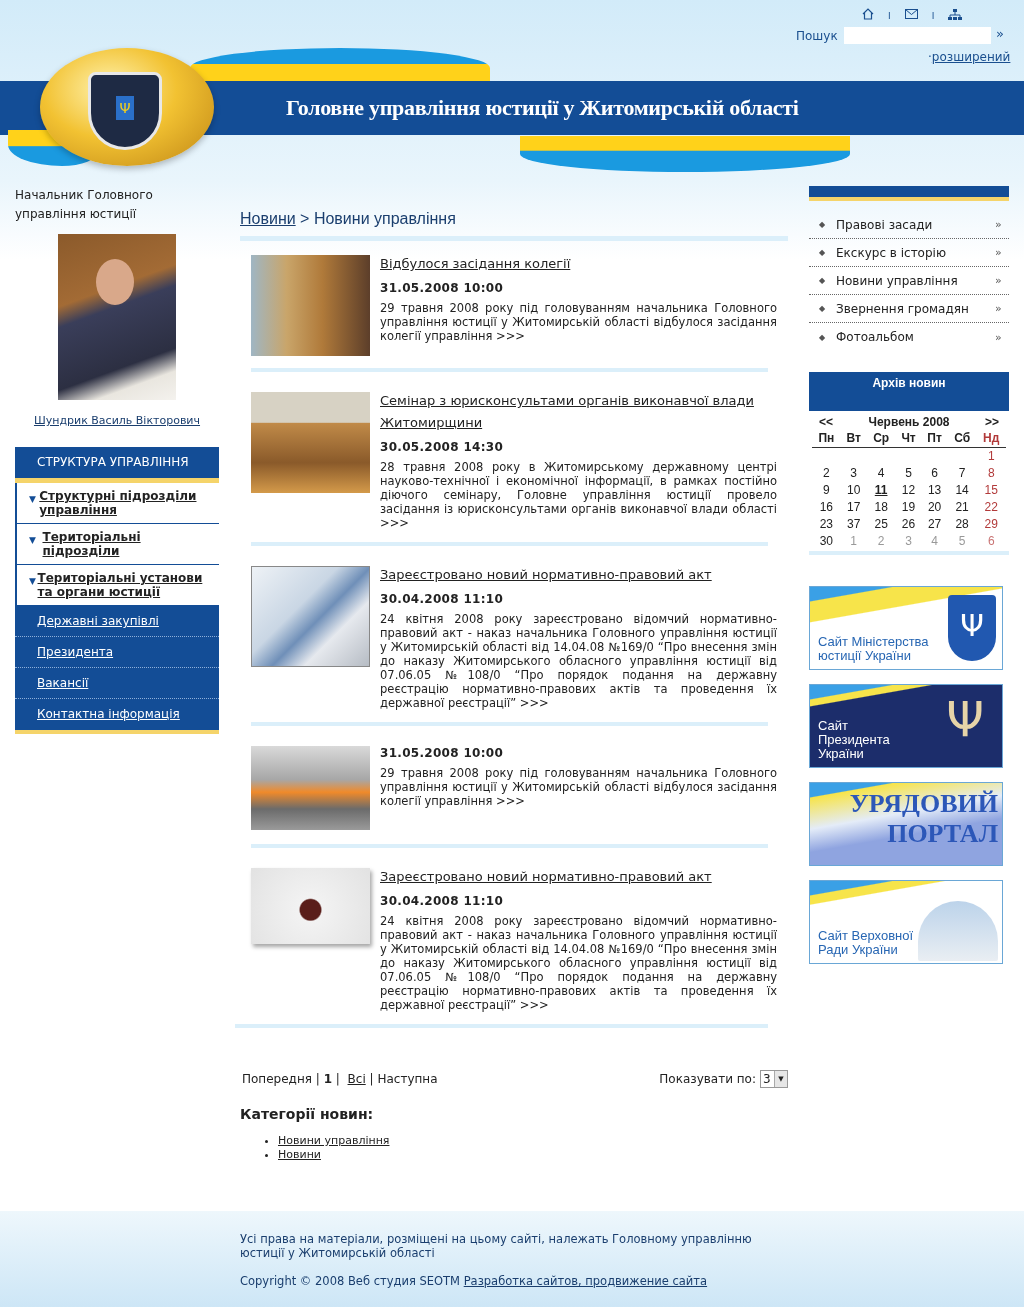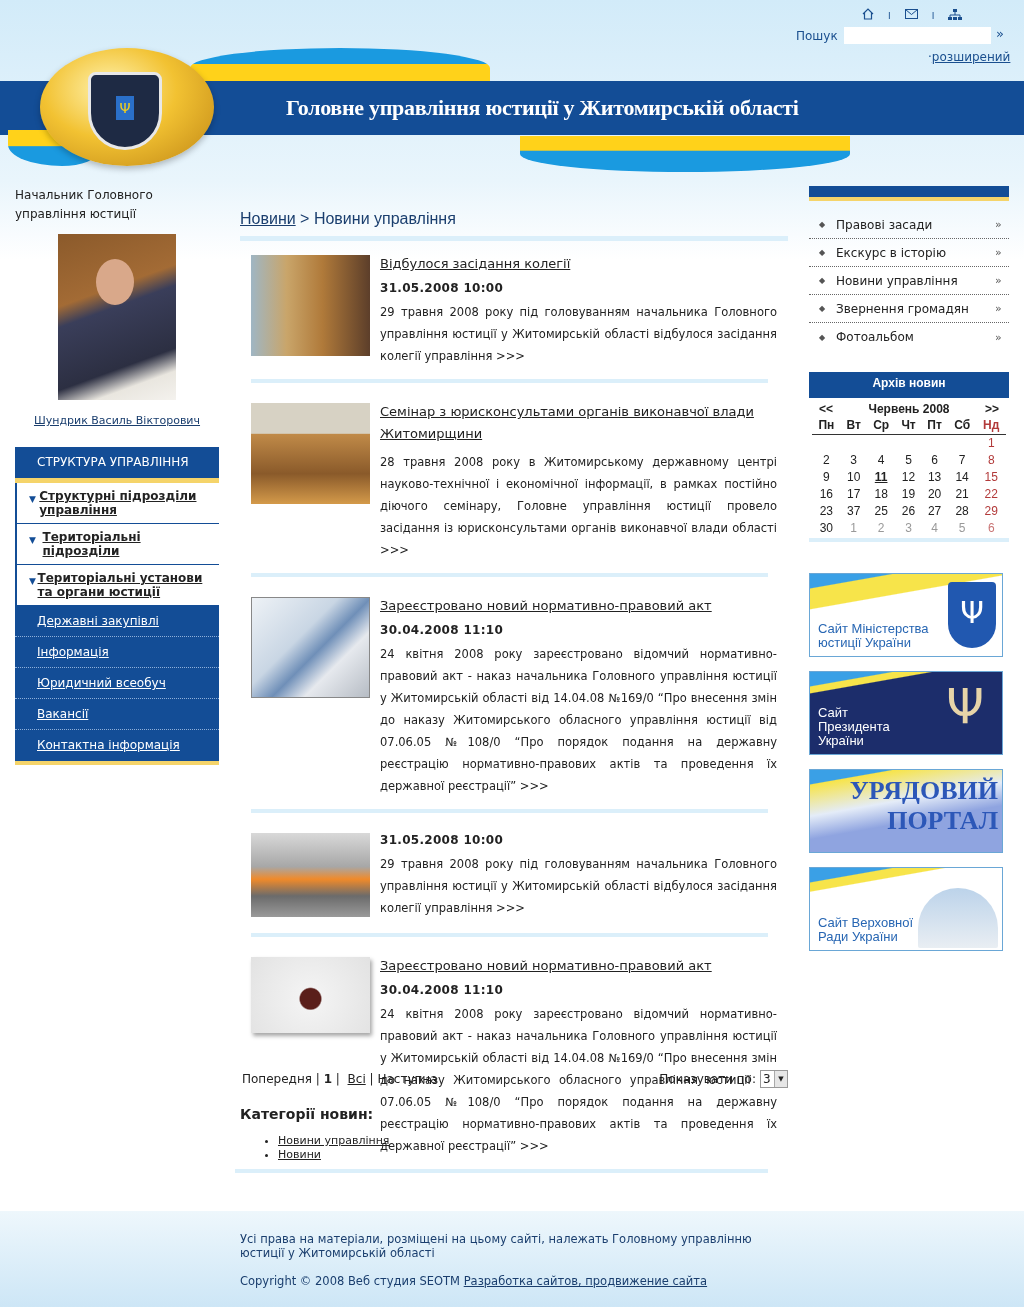--- a/index.html
+++ b/index.html
@@ -42,41 +42,41 @@
 
 .center{position:absolute;left:240px;top:210px;width:548px}
 .breadcrumb{font-size:16px;color:#1a3e6e;font-family:"Liberation Sans",sans-serif;height:22px}
 .breadcrumb a{color:#1a3e6e}
 .bc-rule{height:5px;background:#dbeffa;margin-top:4px}
 .news{position:relative;padding:14px 10px 0 11px;display:flex}
 .news .thumb{width:119px;height:101px;flex:none;margin-right:10px}
 .news .body{width:397px}
 .news .title{font-size:13px;line-height:22px;margin-top:-2px}
 .news .date{font-weight:bold;font-size:12px;margin-top:6px;letter-spacing:.3px}
-.news .text{font-size:11.5px;line-height:22px;margin-top:6px;text-align:justify;color:#222}
+.news .text{font-size:11.5px;line-height:14px;margin-top:6px;text-align:justify;color:#222}
 .news-rule{height:4px;background:#dbeffa;margin:12px 20px 20px 11px}
 .pager{position:absolute;left:2px;top:862px;font-size:12px}
 .pager a{color:#222}
 .perpage{position:absolute;right:0;top:860px;font-size:12px;display:flex;align-items:center;gap:4px}
 .select{width:28px;height:18px;border:1px solid #999;background:#fff;font-size:12px;display:flex;align-items:center;justify-content:space-between;padding-left:2px}
 .select .arrow{width:13px;height:16px;background:#e6e6e6;border-left:1px solid #aaa;font-size:7px;text-align:center;line-height:16px}
 .cats-h{position:absolute;left:0;top:896px;font-weight:bold;font-size:14px}
 .cats{position:absolute;left:26px;top:924px;font-size:11px;line-height:14px;list-style:disc}
 .cats li{margin-left:12px}
 
 .right{position:absolute;left:809px;top:186px;width:200px}
 .right-head{height:15px;background:#134d96;border-bottom:4px solid #f5d46a}
 .rlinks{margin-top:10px}
 .rlink{display:flex;align-items:center;height:28px;border-bottom:1px dotted #666;font-size:12px;padding-left:10px}
 .rlink:last-child{border-bottom:none}
 .rlink .bul{width:17px;font-size:8px;color:#555}
 .rlink .lab{flex:1}
 .rlink .chev{width:14px;font-size:11px;color:#555}
 .cal{margin-top:21px;width:200px}
-.cal-head{background:#134d96;color:#fff;font-weight:bold;text-align:center;height:26px;line-height:22px;font-size:12px;font-family:"Liberation Sans",sans-serif}
+.cal-head{background:#134d96;color:#fff;font-weight:bold;text-align:center;height:39px;line-height:22px;font-size:12px;font-family:"Liberation Sans",sans-serif}
 .cal-nav{display:flex;justify-content:space-between;padding:4px 10px 0 10px;font-weight:bold;font-size:12px;font-family:"Liberation Sans",sans-serif}
 table.cal-t{width:194px;margin-left:3px;border-collapse:collapse;font-family:"Liberation Sans",sans-serif;font-size:12px}
 table.cal-t th{font-weight:bold;height:18px;border-bottom:1px solid #333}
 table.cal-t td{text-align:center;height:17px}
 .sun{color:#b23a3a}
 .other{color:#999}
 .other.sun{color:#c97474}
 .today{font-weight:bold;text-decoration:underline}
 .cal-foot{height:4px;background:#dbeffa;margin-top:2px}
 .banners{margin-top:31px}
@@ -164,22 +164,21 @@
         <div class="sub-item">
             <span class="tri">▼</span>
             <a href="#">Територіальні підрозділи</a>
           </div>
         <div class="sub-item">
             <span class="tri">▼</span>
             <a href="#">Територіальні установи та органи юстиції</a>
           </div>
       </div>
       <div class="nav-item"><a href="#">Державні закупівлі</a></div>
-      <div class="nav-item"><a href="#">Інформація</a></div>
-      <div class="nav-item"><a href="#">Юридичний всеобуч</a></div>
+      <div class="nav-item"><a href="#">Президента</a></div>
       <div class="nav-item"><a href="#">Вакансії</a></div>
       <div class="nav-item" style="border-bottom:none"><a href="#">Контактна інформація</a></div>
     </div>
   </div>
 
   <div class="center">
     <div class="breadcrumb">
       <a href="#">Новини</a><span> &gt; </span><span>Новини управління</span>
     </div>
     <div class="bc-rule"></div>
@@ -191,20 +190,21 @@
         <div class="date">31.05.2008 10:00</div>
         <div class="text">29 травня 2008 року під головуванням начальника Головного управління юстиції у Житомирській області відбулося засідання колегії управління &gt;&gt;&gt;</div>
       </div>
     </div>
     <div class="news-rule"></div>
 
     <div class="news" style="padding-top:0">
       <div class="thumb" style="background:linear-gradient(#d7d2c4 0,#d7d2c4 30%,#c08a48 31%,#8a5a2a 70%,#d49a4a 100%)"></div>
       <div class="body">
         <div class="title"><a href="#">Семінар з юрисконсультами органів виконавчої влади Житомирщини</a></div>
+        <div class="date">30.05.2008 14:30</div>
         <div class="text">28 травня 2008 року в Житомирському державному центрі науково-технічної і економічної інформації, в рамках постійно діючого семінару, Головне управління юстиції провело засідання із юрисконсультами органів виконавчої влади області &gt;&gt;&gt;</div>
       </div>
     </div>
     <div class="news-rule"></div>
 
     <div class="news" style="padding-top:0">
       <div class="thumb" style="background:linear-gradient(135deg,#eef2f6 0,#c9d6e4 40%,#6f8fb8 55%,#e6e9ee 70%,#b6bcc4 100%);border:1px solid #888"></div>
       <div class="body">
         <div class="title"><a href="#">Зареєстровано новий нормативно-правовий акт</a></div>
         <div class="date">30.04.2008 11:10</div>

